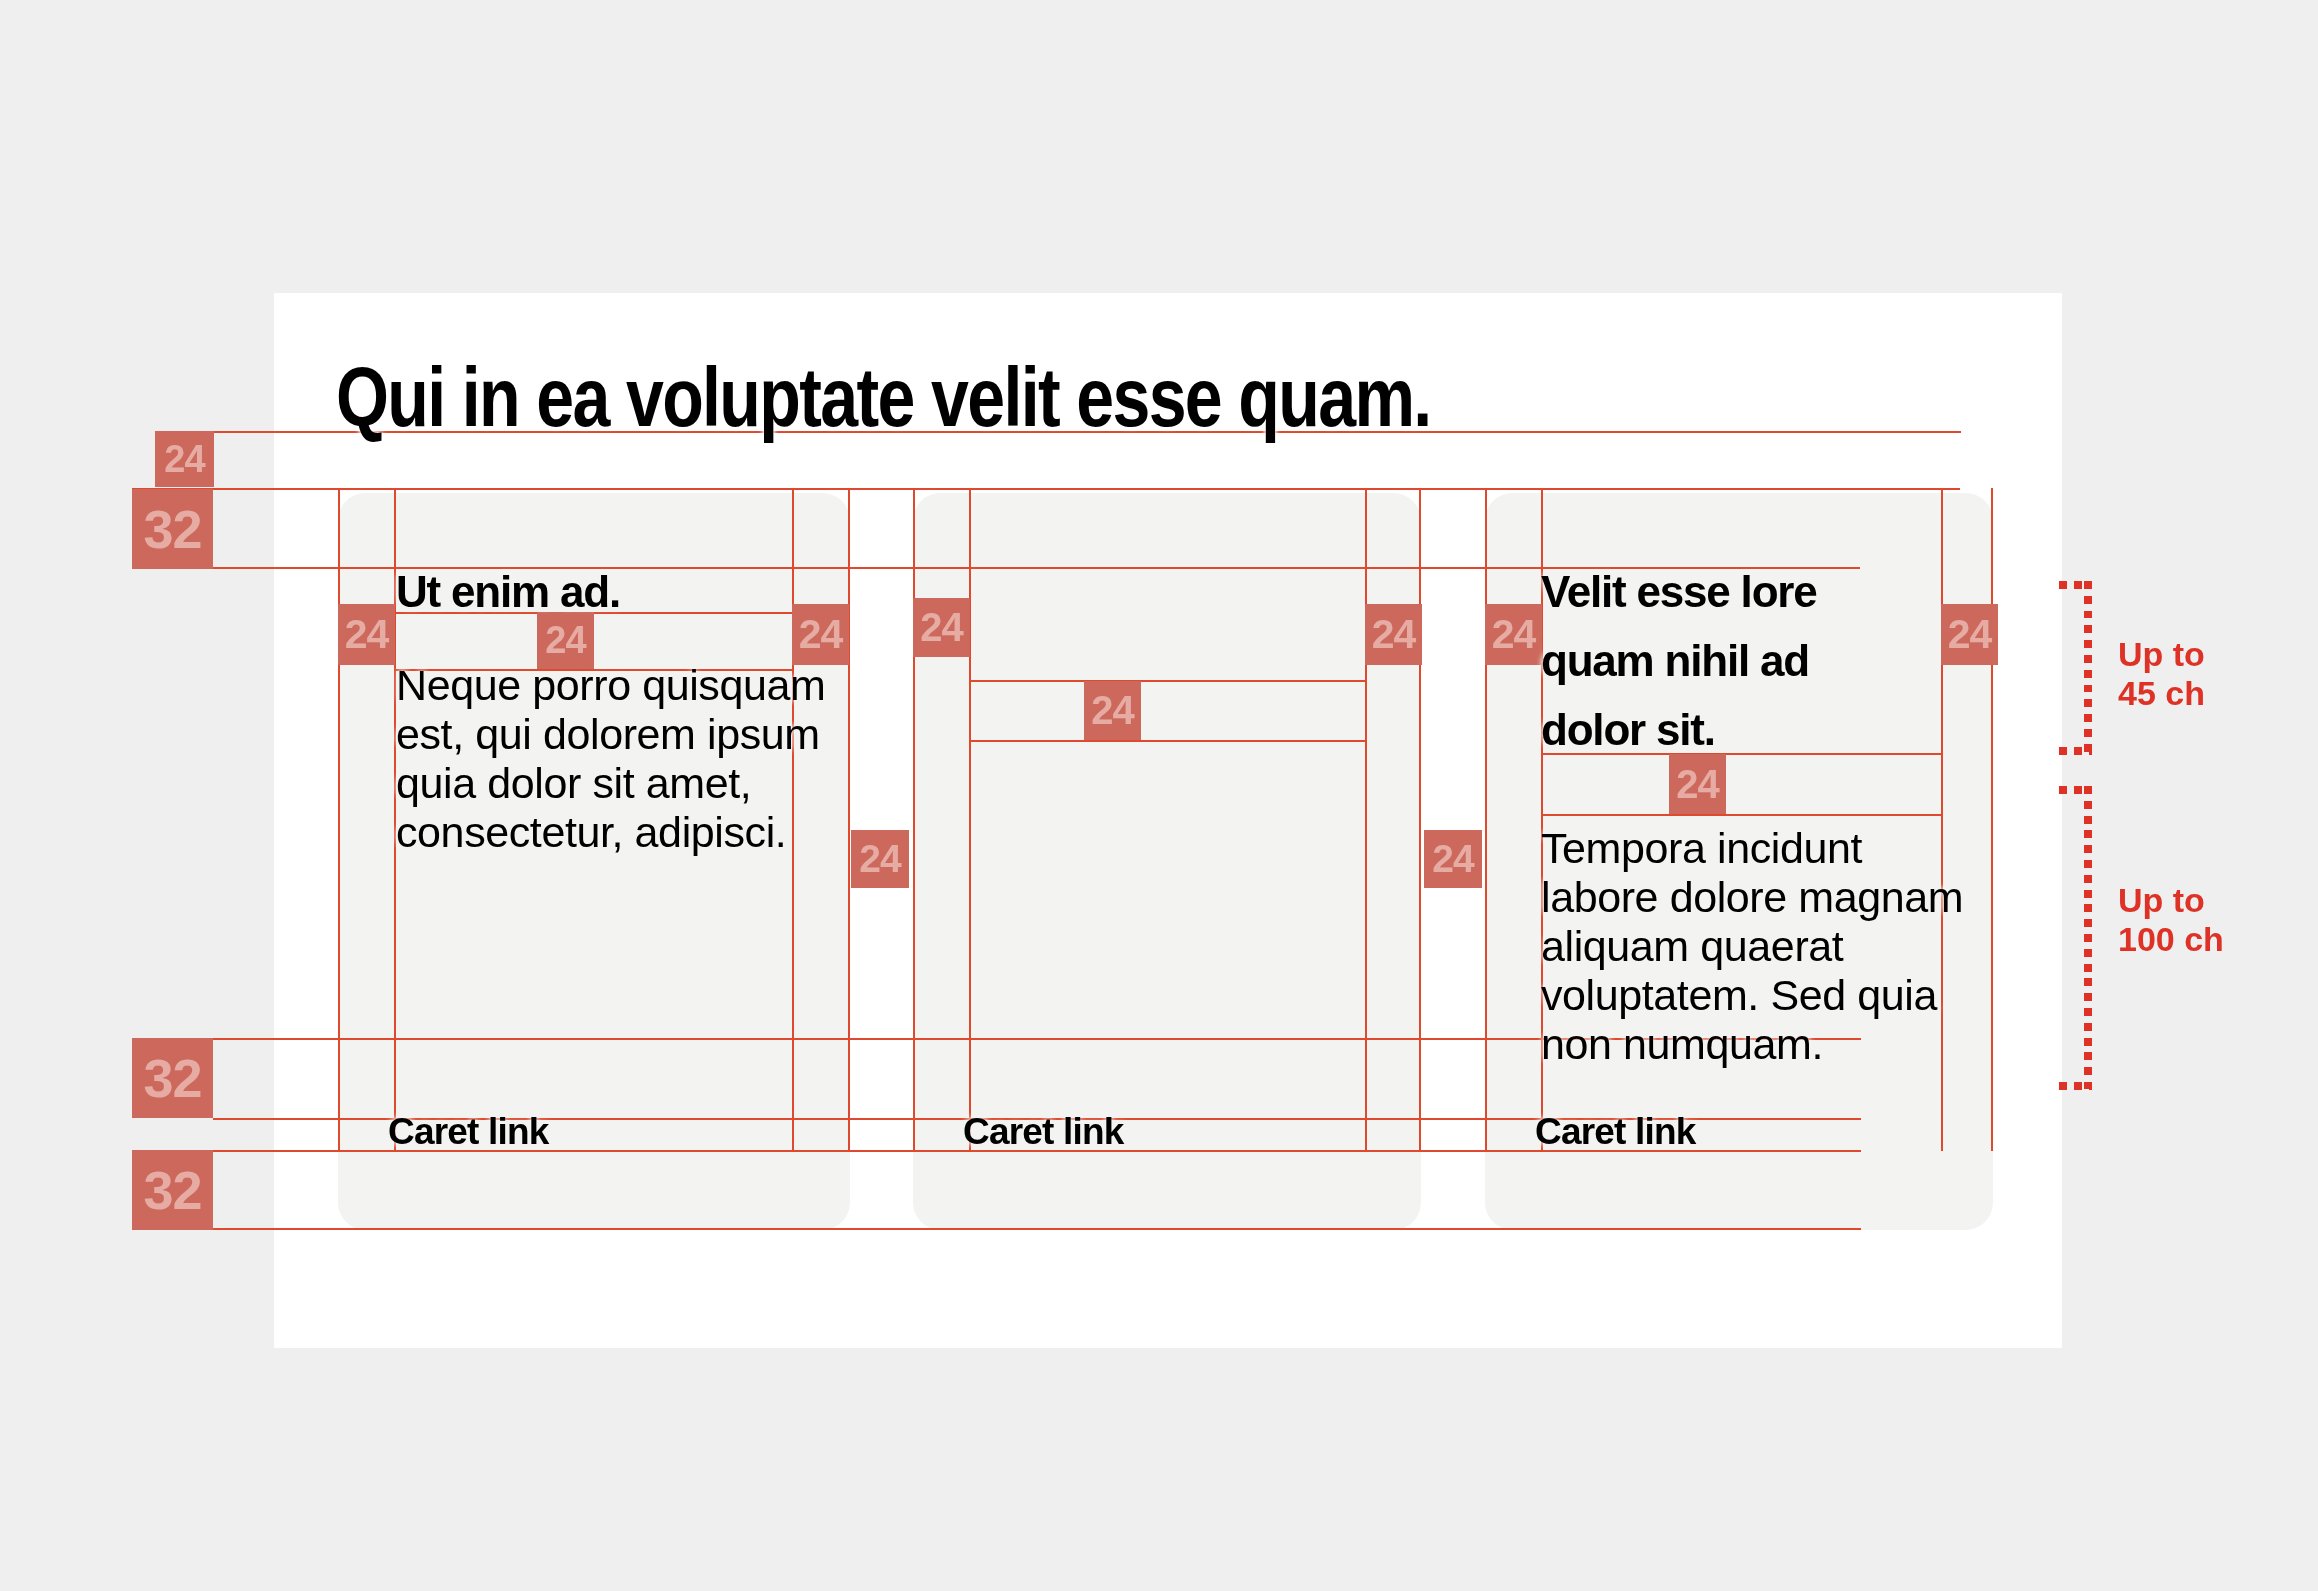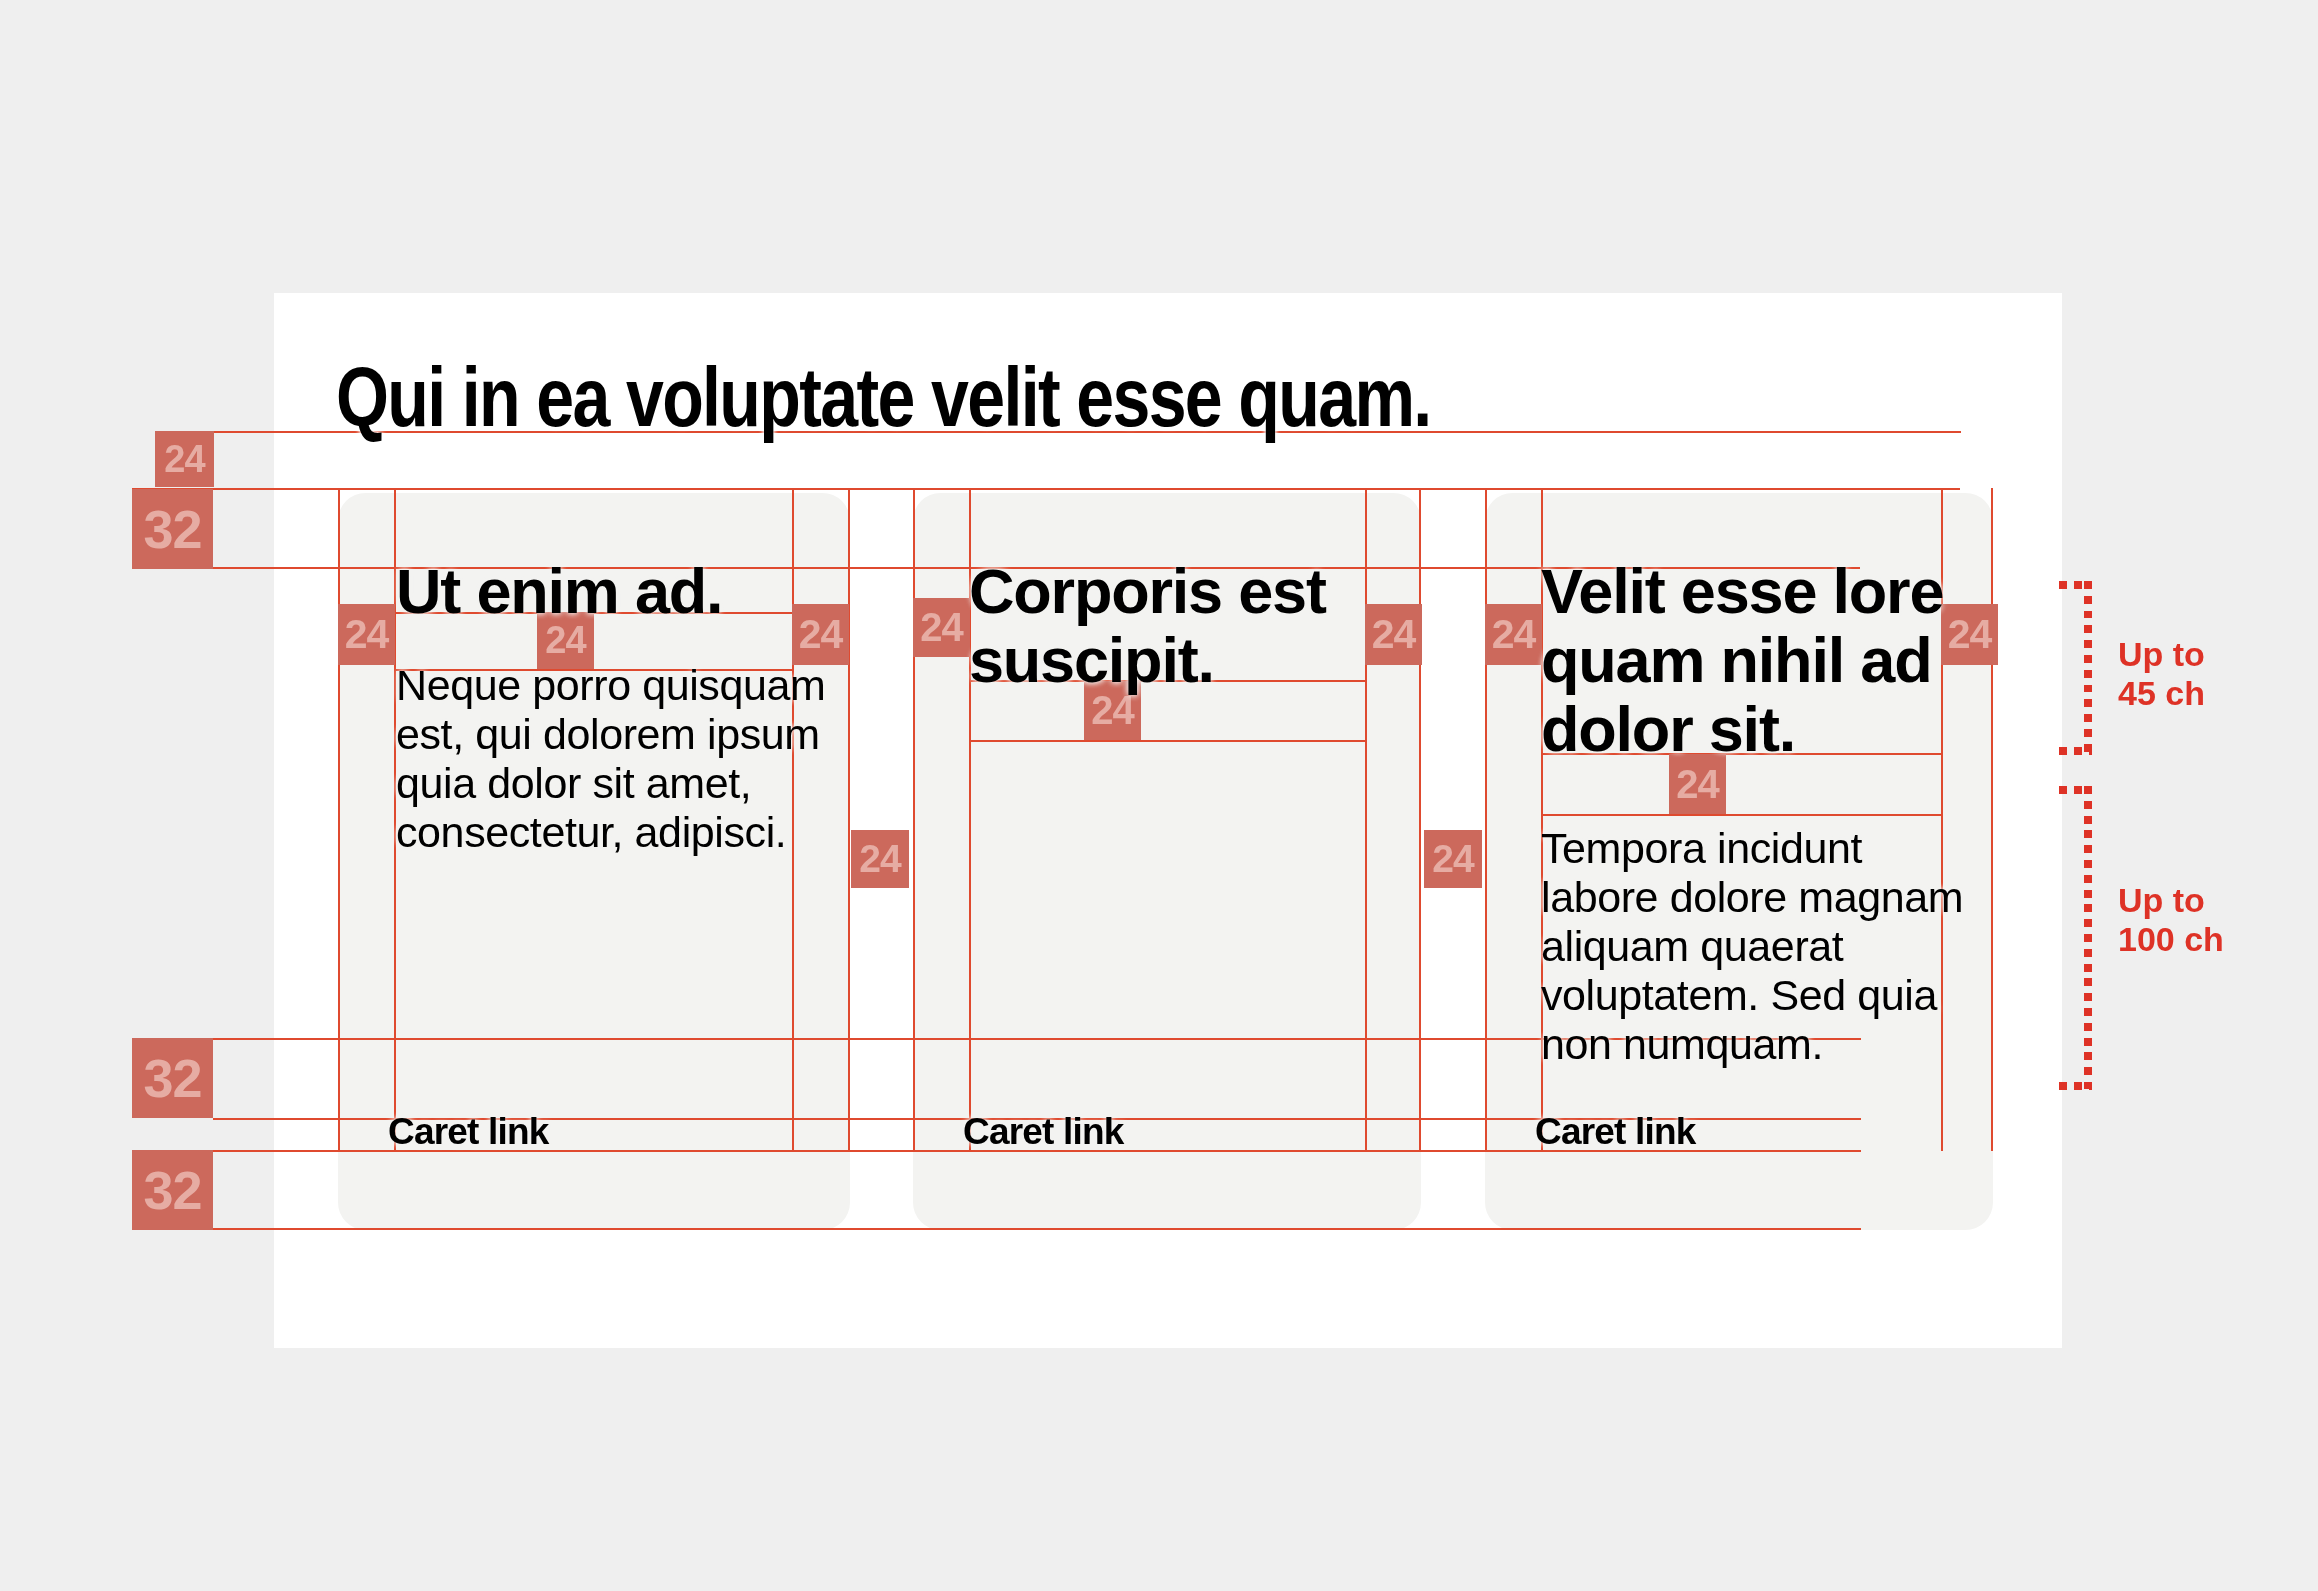--- a/index.html
+++ b/index.html
@@ -22,21 +22,21 @@
 
   .badge{position:absolute;background:var(--badge);color:var(--badge-text);
          display:flex;align-items:center;justify-content:center;
          font-weight:bold;letter-spacing:-1px;}
 
   .page-title{position:absolute;left:336px;top:356px;font-size:83px;line-height:83px;
       font-weight:bold;letter-spacing:-2px;color:var(--ink);white-space:pre;
       transform:scaleX(.82);transform-origin:left top;
       text-shadow:0 0 5.9px #fff,0 0 5.9px #fff;}
 
-  .card-heading{position:absolute;top:557px;font-size:63px;line-height:69px;
+  .card-heading{position:absolute;top:557px;font-size:44px;line-height:69px;
       font-weight:bold;letter-spacing:-1.2px;color:var(--ink);white-space:pre;
       text-shadow:0 0 5.9px var(--card-bg),0 0 5.9px var(--card-bg);}
   .card-body{position:absolute;font-size:43px;line-height:49px;letter-spacing:-0.4px;
       color:var(--ink);white-space:pre;
       text-shadow:0 0 5.9px var(--card-bg),0 0 5.9px var(--card-bg);}
   .caret-link{position:absolute;top:1111px;height:41px;display:flex;
       font-size:37px;font-weight:bold;letter-spacing:-0.8px;color:var(--ink);cursor:pointer;
       text-shadow:0 0 5.9px var(--card-bg),0 0 5.9px var(--card-bg);flex-direction:column;}
   .caret-link svg{margin-left:19.7px;filter:drop-shadow(3px 0 0 #ffffff);}
 
@@ -118,22 +118,20 @@
 est, qui dolorem ipsum
 quia dolor sit amet,
 consectetur, adipisci.</div>
   <div class="caret-link" style="left:388px;">
     <span>Caret link</span>
     <svg width="29.6" height="29.6" viewBox="0 0 28 28">
         <path d="M9 4 L20 14 L9 24" fill="none" stroke="#000" stroke-width="4.5"></path>
       </svg>
   </div>
 
-  <div class="card-heading" style="left:969px;">Corporis est
-suscipit.</div>
   <div class="caret-link" style="left:963px;">
     <span>Caret link</span>
     <svg width="29.6" height="29.6" viewBox="0 0 28 28">
         <path d="M9 4 L20 14 L9 24" fill="none" stroke="#000" stroke-width="4.5"></path>
       </svg>
   </div>
 
   <div class="card-heading" style="left:1541px;">Velit esse lore
 quam nihil ad
 dolor sit.</div>

